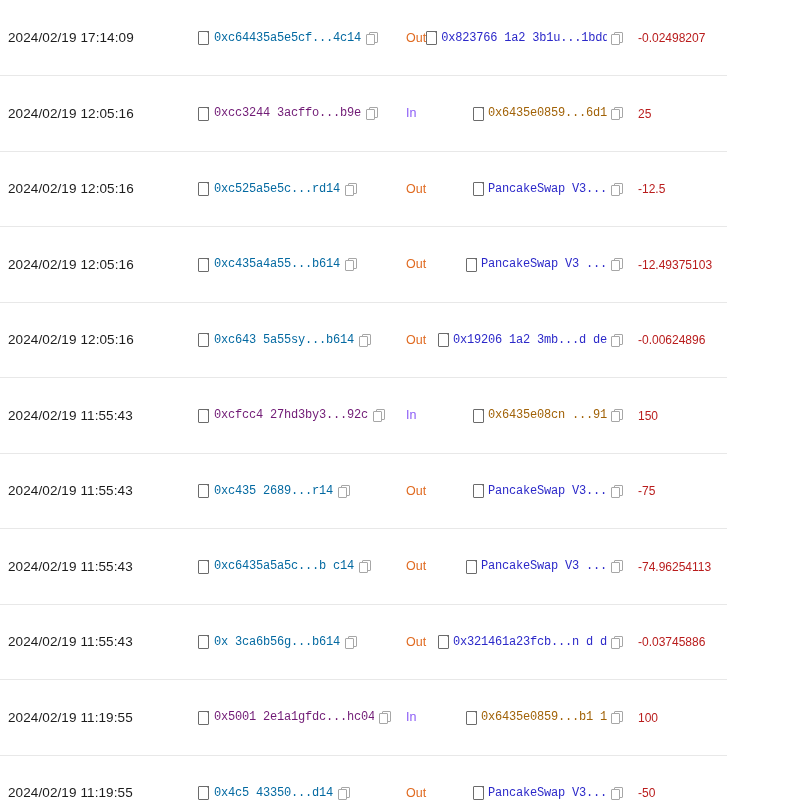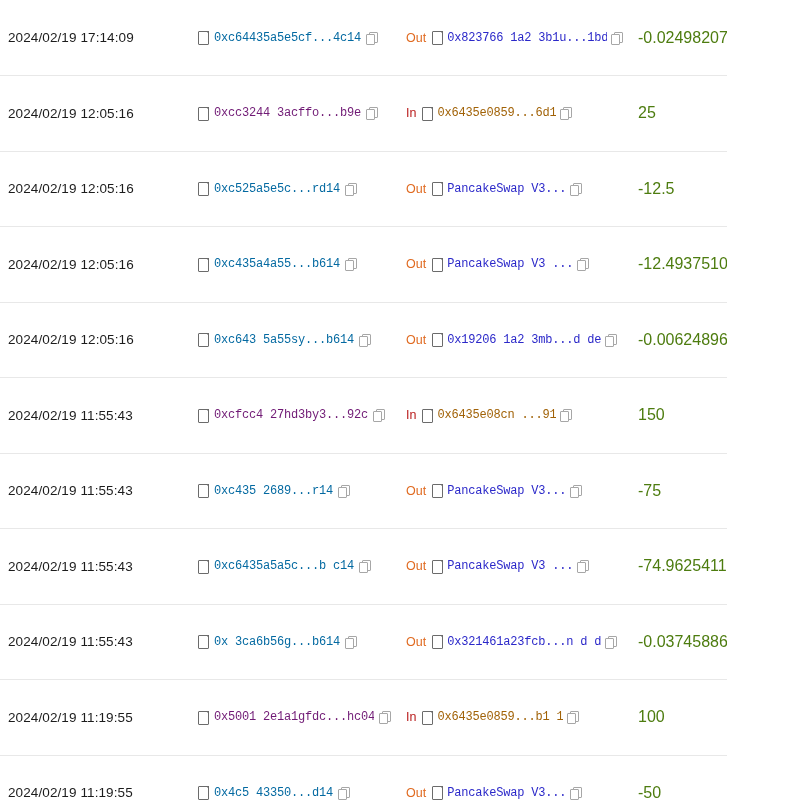--- a/index.html
+++ b/index.html
@@ -36,22 +36,22 @@
   col.c-hash { width: 208px; }
   col.c-dir  { width: 232px; }
   col.c-amt  { width: 161px; }
 
   .timestamp {
     font-size: 13.5px;
     color: #1c1c1c;
     letter-spacing: 0.1px;
   }
   .amount {
-    font-size: 16px;
-    color: #4d7c0f;
+    font-size: 12px;
+    color: #b91c1c;
   }
 
   
   .hash-cell {
     display: flex;
     align-items: center;
     gap: 5px;
     position: relative;
   }
   .doc-icon {
@@ -107,29 +107,30 @@
     width: 7px; height: 9px;
     border: 1px solid #8a8a8a;
     border-radius: 1px;
     background: #fff;
   }
 
   
   .dir-cell {
     display: flex;
     align-items: center;
-    gap: 6px;
+    gap: 0;
+    justify-content: space-between;
   }
   .dir-label {
     font-size: 12.5px;
     font-weight: 500;
     flex: 0 0 auto;
   }
   .dir-label.out { color: #e06a20; }
-  .dir-label.in  { color: #b91c1c; }
+  .dir-label.in  { color: #8b5cf6; }
   .target {
     display: flex;
     align-items: center;
     gap: 4px;
     min-width: 0;
   }
   .target-text {
     font-family: "Liberation Mono", monospace;
     font-size: 12px;
     letter-spacing: -0.2px;

